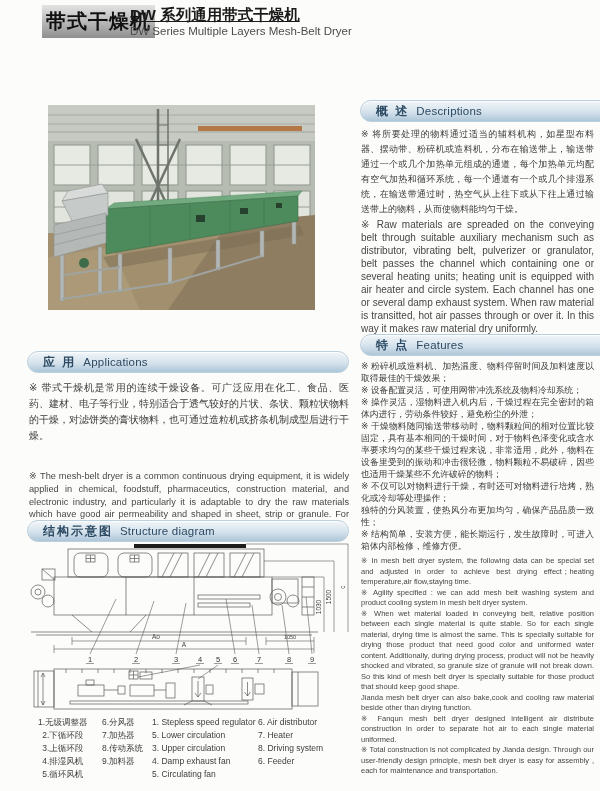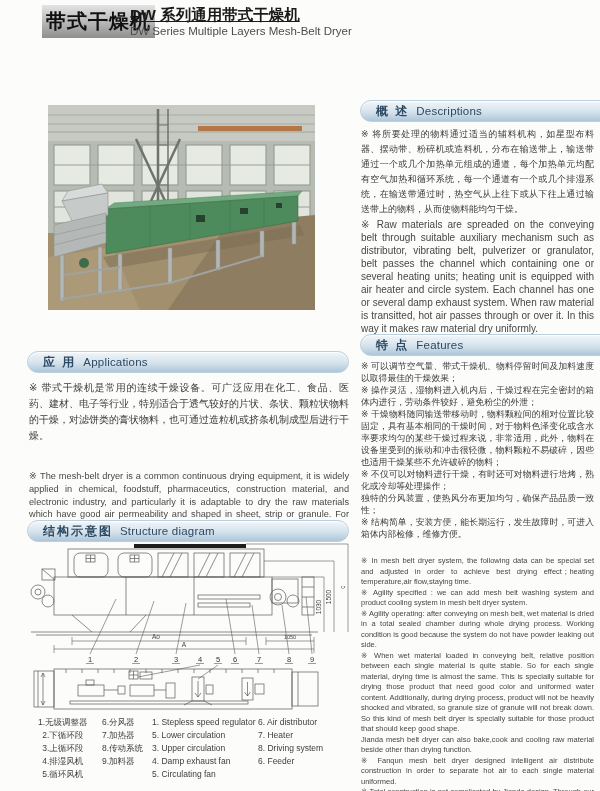--- a/index.html
+++ b/index.html
@@ -151,31 +151,31 @@
   <span class="en">Descriptions</span>
 </div>
 <div class="tblock desc-zh">※ 将所要处理的物料通过适当的辅料机构，如星型布料器、摆动带、粉碎机或造料机，分布在输送带上，输送带通过一个或几个加热单元组成的通道，每个加热单元均配有空气加热和循环系统，每一个通道有一个或几个排湿系统，在输送带通过时，热空气从上往下或从下往上通过输送带上的物料，从而使物料能均匀干燥。</div>
 <div class="tblock desc-en">※ Raw materials are spreaded on the conveying belt through suitable auxiliary mechanism such as distributor, vibrating belt, pulverizer or granulator, belt passes the channel which containing one or several heating units; heating unit is equipped with air heater and circle system. Each channel has one or several damp exhaust system. When raw material is transitted, hot air passes through or over it. In this way it makes raw material dry uniformly.</div>
 
 <div class="pill" style="left:360px;top:334px;width:235px;">
   <span class="zh">特 点</span>
   <span class="en">Features</span>
 </div>
 <div class="tblock feat-zh">
-  <div class="fitem">※ 可以调节空气量、带式干燥机、物料停留时间及加料速度以取得最佳的干燥效果；</div>
+  <div class="fitem">※ 粉碎机或造料机、加热温度、物料停留时间及加料速度以取得最佳的干燥效果；</div>
+  <div class="fitem">※ 设备配置灵活，可使用网带冲洗系统及物料冷却系统；</div>
   <div class="fitem">※ 操作灵活，湿物料进入机内后，干燥过程在完全密封的箱体内进行，劳动条件较好，避免粉尘的外泄；</div>
   <div class="fitem">※ 干燥物料随同输送带移动时，物料颗粒间的相对位置比较固定，具有基本相同的干燥时间，对于物料色泽变化或含水率要求均匀的某些干燥过程来说，非常适用，此外，物料在设备里受到的振动和冲击很轻微，物料颗粒不易破碎，因些也适用干燥某些不允许破碎的物料；</div>
   <div class="fitem">※ 不仅可以对物料进行干燥，有时还可对物料进行培烤，熟化或冷却等处理操作；</div>
   <div class="fitem">独特的分风装置，使热风分布更加均匀，确保产品品质一致性；</div>
   <div class="fitem">※ 结构简单，安装方便，能长期运行，发生故障时，可进入箱体内部检修，维修方便。</div>
 </div>
 <div class="tblock feat-en">
   <div class="fitem">※ In mesh belt dryer system, the following data can be special set and adjusted in order to achieve best drying effect；heating temperature,air flow,staying time.</div>
   <div class="fitem">※ Agility specified : we can add mesh belt washing system and product cooling system in mesh belt dryer system.</div>
-  <div class="fitem">※ Agility operating: after conveying on mesh belt, wet material is dried in a total sealed chamber during whole drying process. Working condition is good because the system do not have powder leaking out side.</div>
   <div class="fitem">※ When wet material loaded in conveying belt, relative position between each single material is quite stable. So for each single material, drying time is almost the same. This is specially suitable for drying those product that need good color and uniformed water content. Additionally, during drying process, product will not be heavily shocked and vibrated, so granule size of granule will not break down. So this kind of mesh belt dryer is specially suitable for those product that should keep good shape.</div>
   <div class="fitem">Jianda mesh belt dryer can also bake,cook and cooling raw material beside other than drying function.</div>
   <div class="fitem">※ Fanqun mesh belt dryer designed intelligent air distribute construction in order to separate hot air to each single material uniformed.</div>
   <div class="fitem">※ Total construction is not complicated by Jianda design. Through our user-friendly design principle, mesh belt dryer is easy for assembly , each for maintenance and transportation.</div>
 </div>
 
 <div class="pill" style="left:27px;top:351px;width:305px;">
   <span class="zh">应 用</span>
   <span class="en">Applications</span>
 </div>

